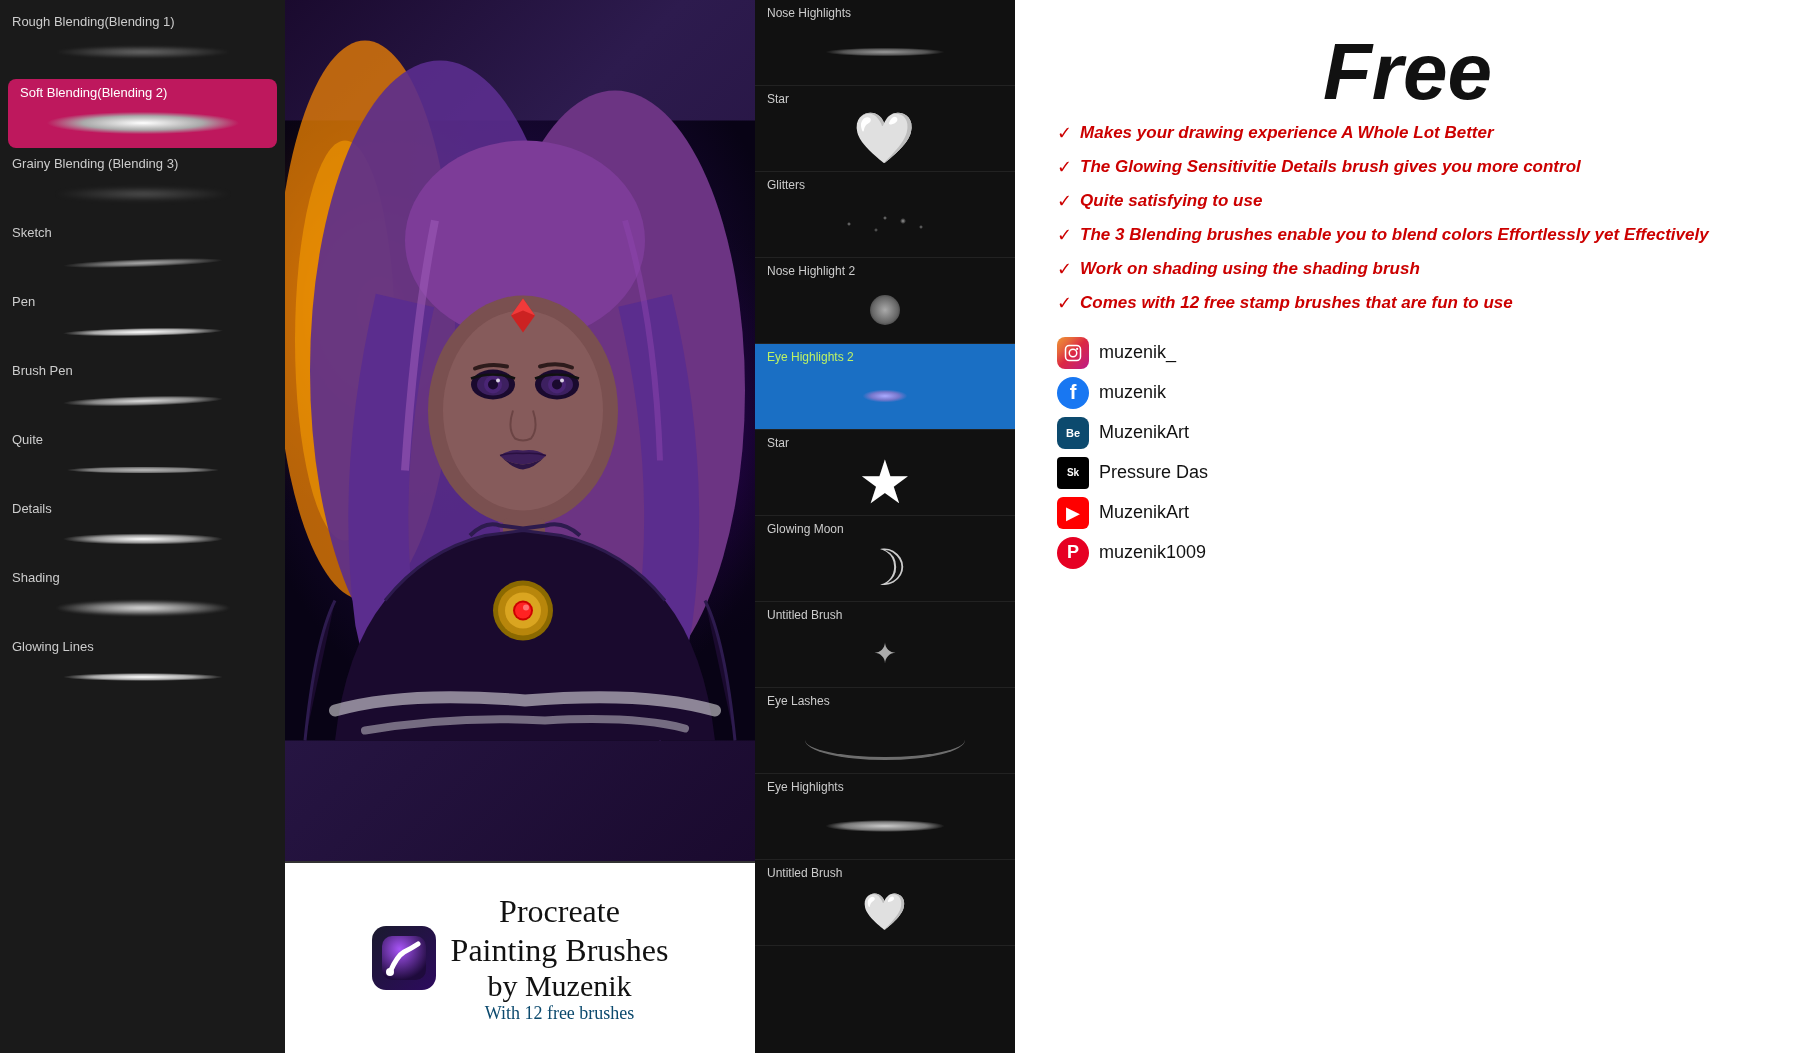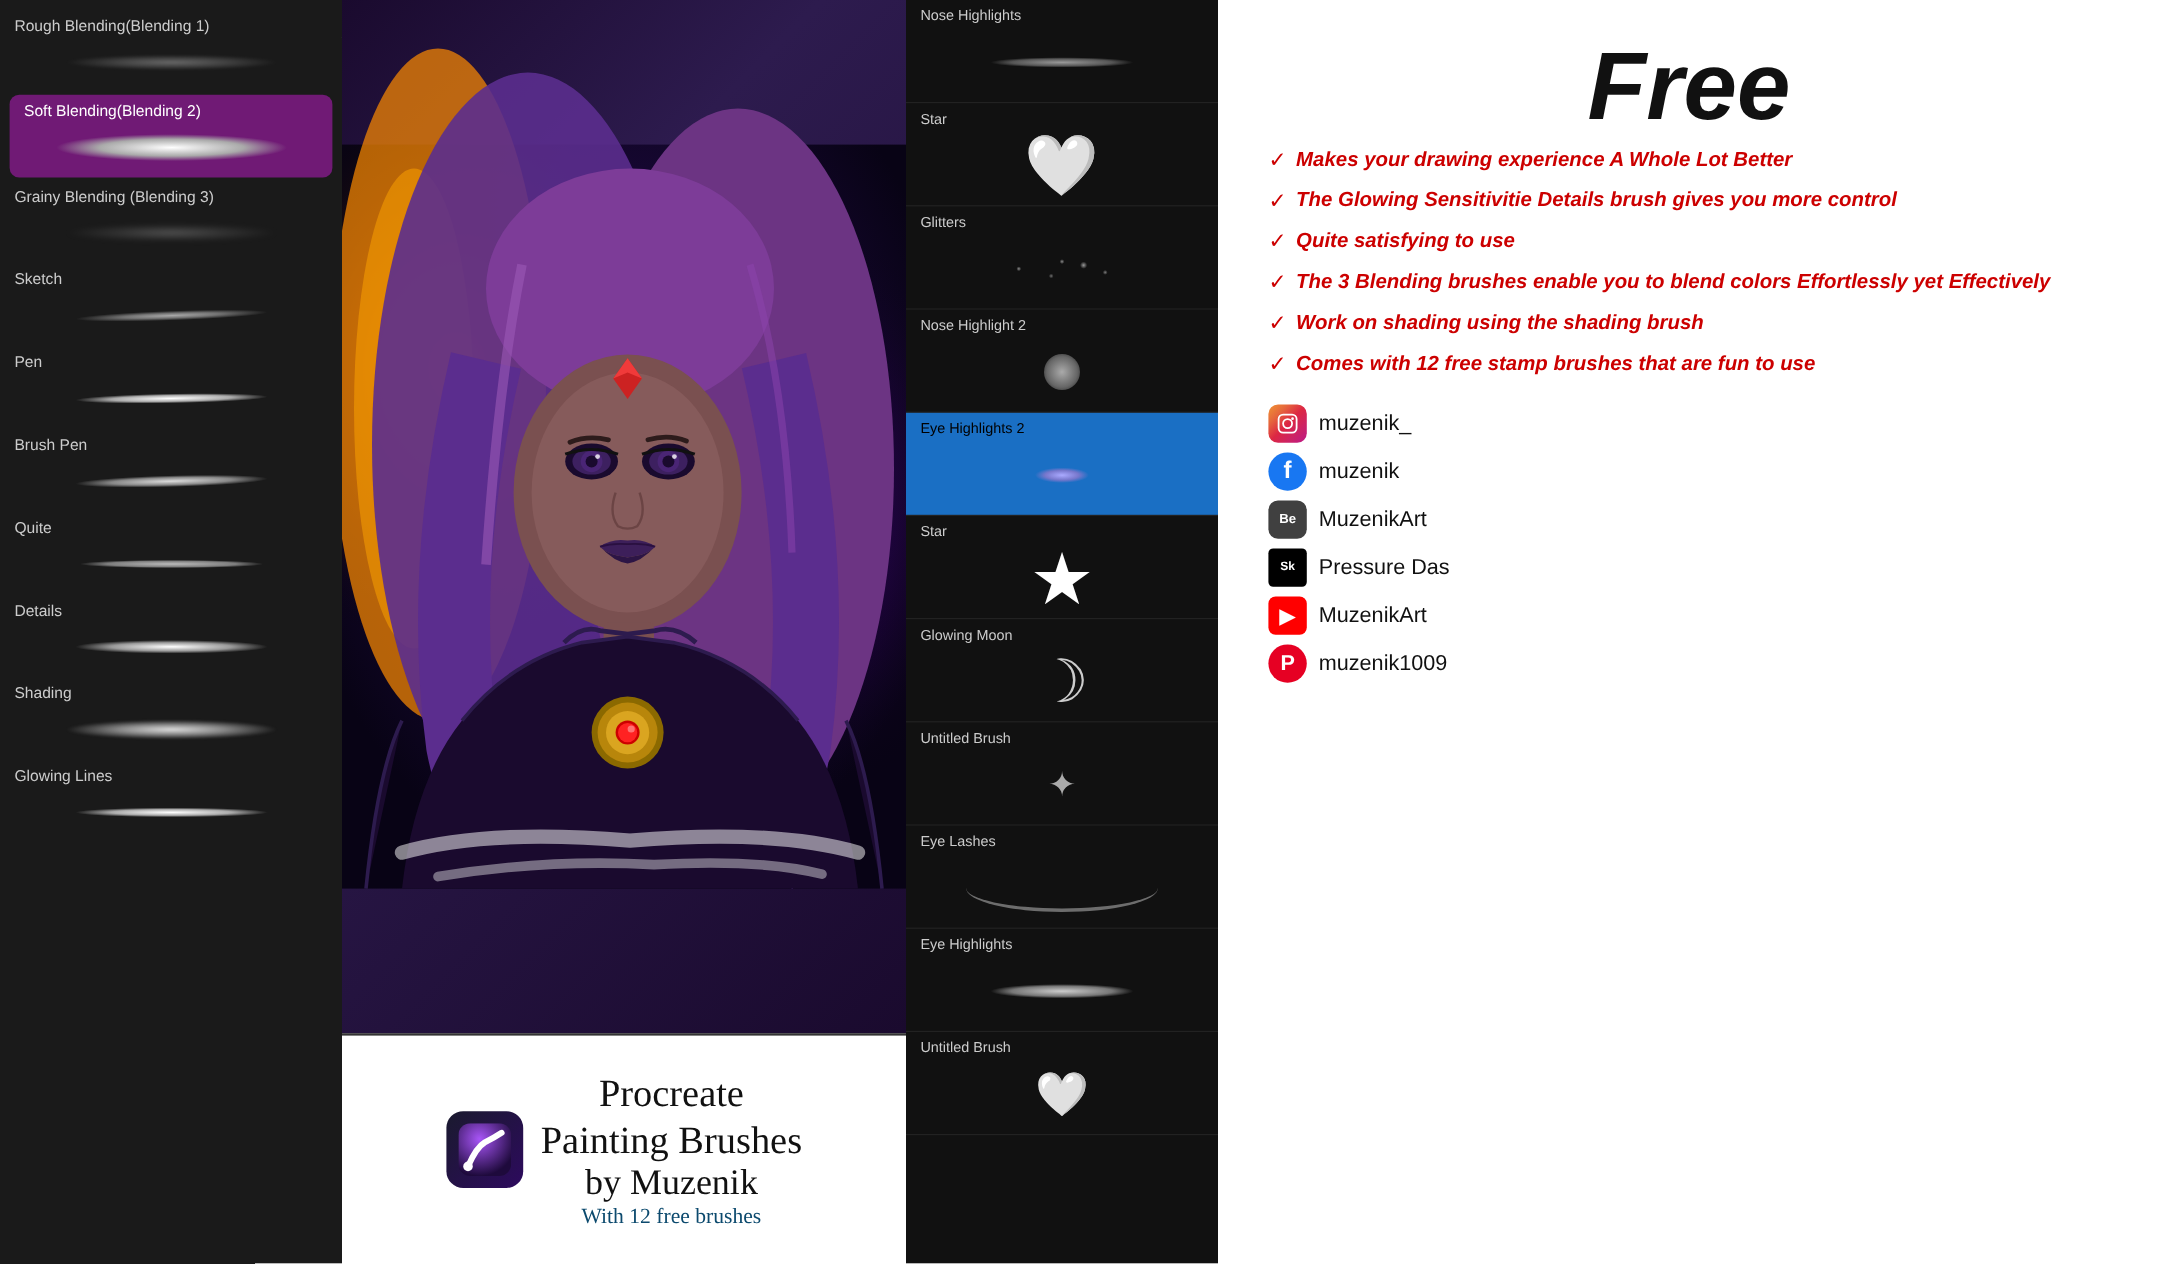--- a/index.html
+++ b/index.html
@@ -24,21 +24,21 @@
 
     .brush-item {
       padding: 6px 12px;
       color: #ffffff;
       font-size: 14px;
       cursor: pointer;
       position: relative;
     }
 
     .brush-item.active {
-      background: #701a75;
+      background: #be185d;
       border-radius: 8px;
       margin: 2px 8px;
     }
 
     .brush-item .brush-label {
       font-size: 13px;
       color: #cccccc;
       margin-bottom: 4px;
     }
 
@@ -228,21 +228,21 @@
       background: #1a6fc4;
     }
 
     .brush-list-item .item-label {
       font-size: 12px;
       color: #ccc;
       margin-bottom: 4px;
     }
 
     .brush-list-item.active-blue .item-label {
-      color: #000000;
+      color: #bef264;
     }
 
     .brush-preview {
       width: 100%;
       height: 55px;
       display: flex;
       align-items: center;
       justify-content: center;
     }
 
@@ -388,21 +388,21 @@
       display: flex;
       align-items: center;
       justify-content: center;
       font-size: 18px;
       color: #fff;
       flex-shrink: 0;
     }
 
     .social-icon.instagram { background: linear-gradient(135deg, #f09433, #e6683c, #dc2743, #cc2366, #bc1888); border-radius: 8px; }
     .social-icon.facebook { background: #1877f2; border-radius: 50%; }
-    .social-icon.behance { background: #404040; border-radius: 8px; }
+    .social-icon.behance { background: #0c4a6e; border-radius: 8px; }
     .social-icon.skillshare { background: #000; border-radius: 4px; font-size: 12px; font-weight: bold; }
     .social-icon.youtube { background: #ff0000; border-radius: 6px; }
     .social-icon.pinterest { background: #e60023; border-radius: 50%; }
 
     .social-name {
       font-size: 18px;
       font-weight: normal;
       color: #111;
     }
   </style>

